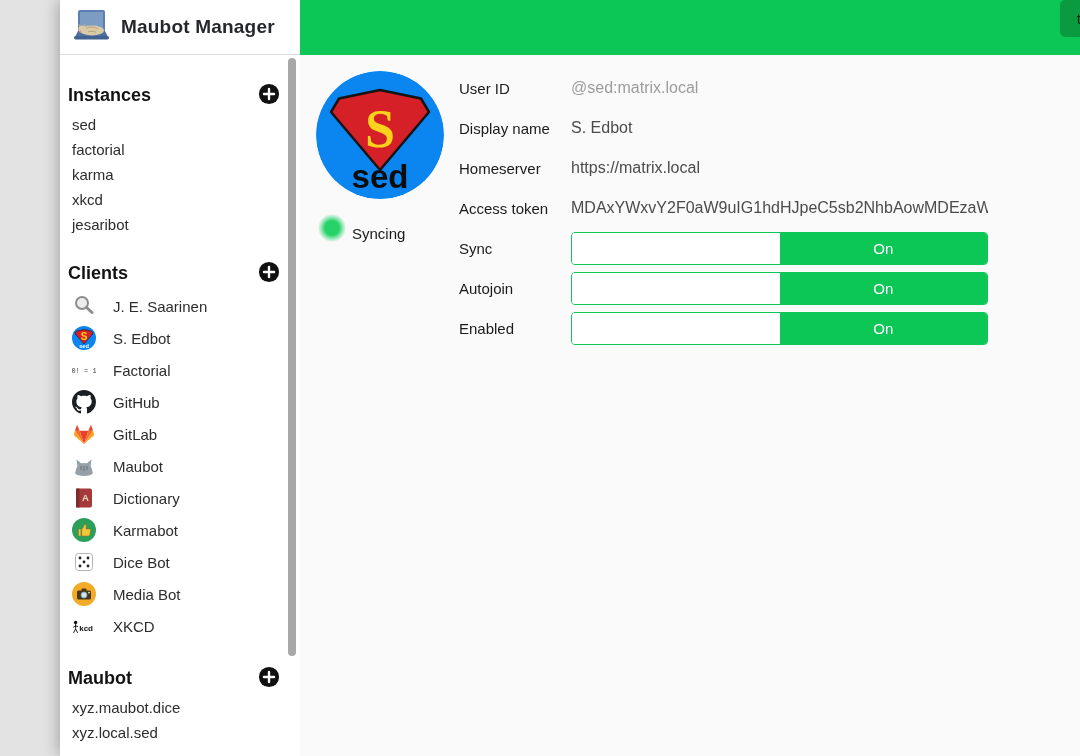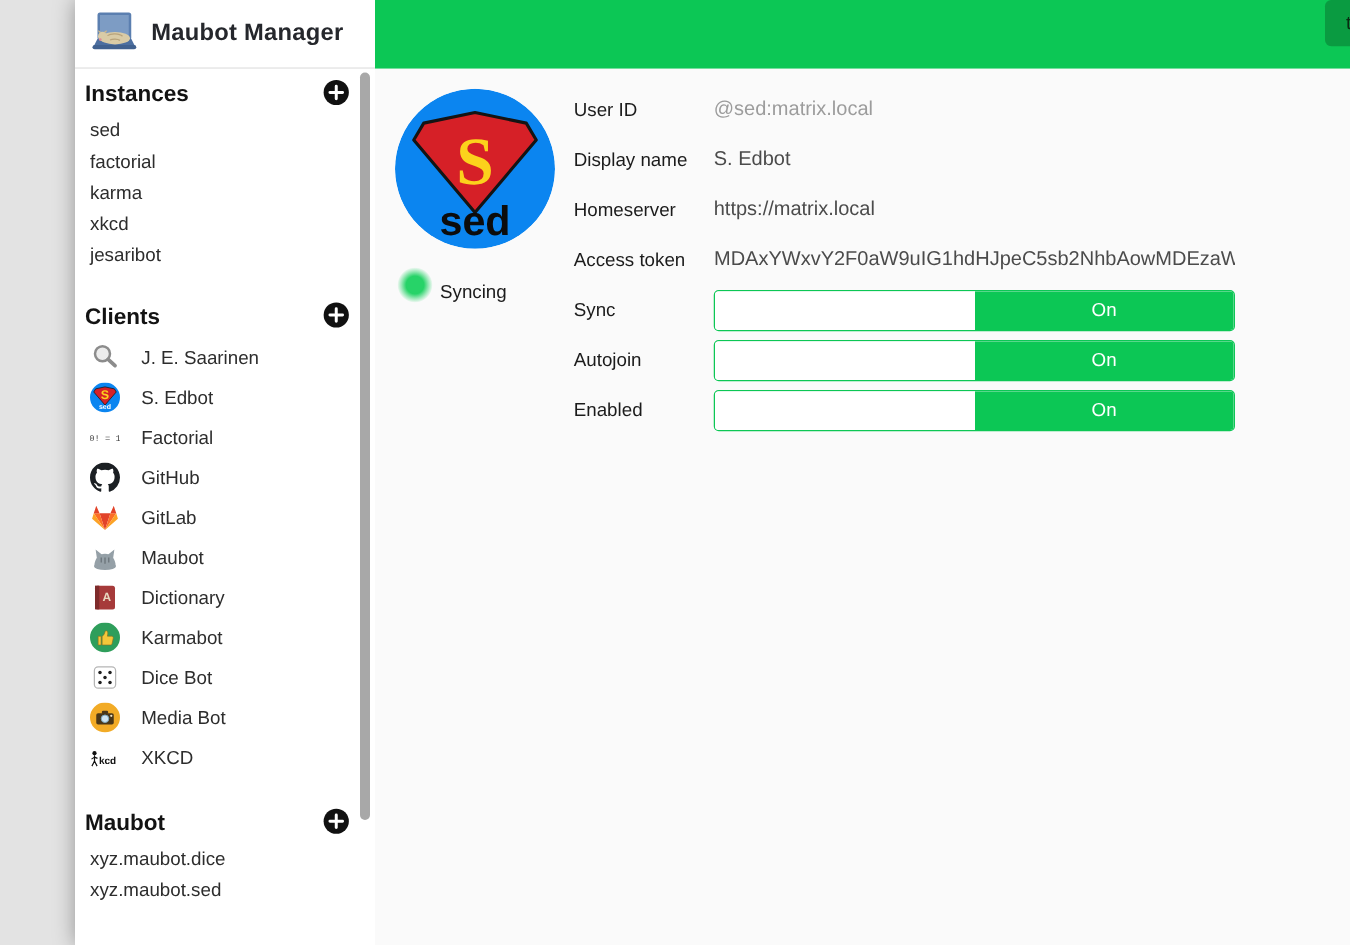--- a/index.html
+++ b/index.html
@@ -20,21 +20,21 @@
           justify-content:flex-end;padding-right:0}
   .user-btn{background:var(--accent-dark);border:none;border-radius:5px;padding:10px 17px;
             font-size:15px;color:#0a2a12;cursor:pointer;font-family:inherit}
   
   .body{flex:1;display:flex;min-height:0}
   .sidebar{width:240px;flex:none;background:#fff;position:relative;overflow:hidden}
   .scroll-thumb{position:absolute;right:4px;top:3px;width:8px;height:598px;
                 background:#a8a8a8;border-radius:4px;cursor:pointer}
   .section-header{display:flex;align-items:center;justify-content:space-between;
                   padding:0 20px 0 8px;margin:24px 0 4px}
-  .section:first-child .section-header{margin-top:8px}
+  .section:first-child .section-header{margin-top:28px}
   .section-title{margin:0;font-size:18px;color:#131313;font-weight:bold}
   .add-btn{background:none;border:none;padding:0;cursor:pointer;display:flex;align-items:center}
   ul.items{list-style:none;margin:0;padding:0 0 0 12px}
   ul.plain li{padding:4px 0;font-size:15px;color:#2d2d2d;cursor:pointer}
   ul.with-icons li{display:flex;align-items:center;gap:17px;height:32px;font-size:15px;
                    color:#2d2d2d;cursor:pointer}
   .avatar-sm{width:24px;height:24px;flex:none;display:flex;align-items:center;justify-content:center}
   .item-label{white-space:nowrap}
   
   .main{flex:1;background:#fafafa;position:relative}
@@ -236,21 +236,21 @@
               <h2 class="section-title">Maubot</h2>
               <button class="add-btn">
                 <span><svg viewBox="0 0 24 24" width="22" height="22">
                     <circle cx="12" cy="12" r="11" fill="#111"></circle>
                     <path d="M12 6.5v11M6.5 12h11" stroke="#fff" stroke-width="2.6" stroke-linecap="round"></path>
                   </svg></span>
               </button>
             </div>
             <ul class="items plain">
               <li><span class="item-label">xyz.maubot.dice</span></li>
-              <li><span class="item-label">xyz.maubot.sed</span></li>
+              <li><span class="item-label">xyz.local.sed</span></li>
             </ul>
           </div>
         </div>
       <div class="scroll-thumb"></div>
     </nav>
 
     <section class="main">
       <div class="profile">
         <svg class="avatar" viewBox="0 0 128 128" width="128" height="128">
           <circle cx="64" cy="64" r="64" fill="#0b85f0"></circle>

